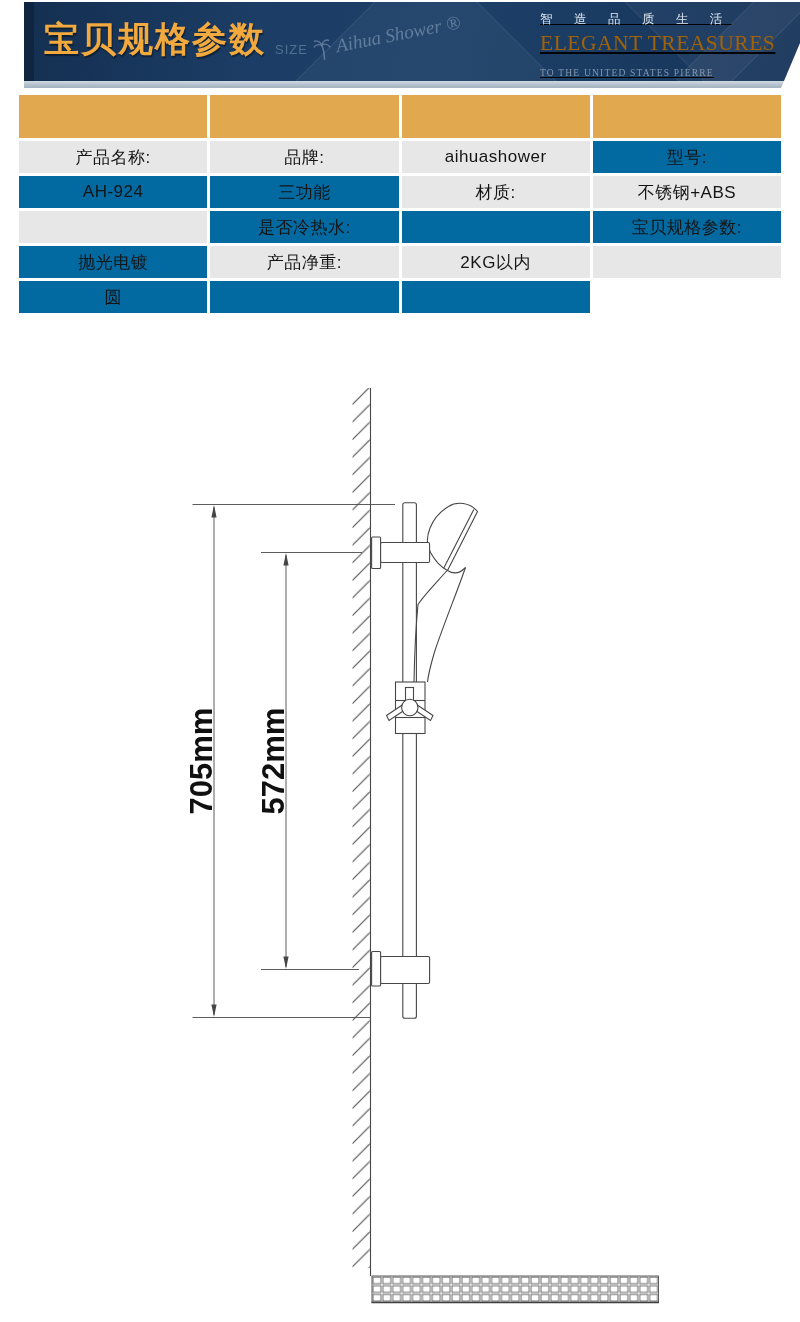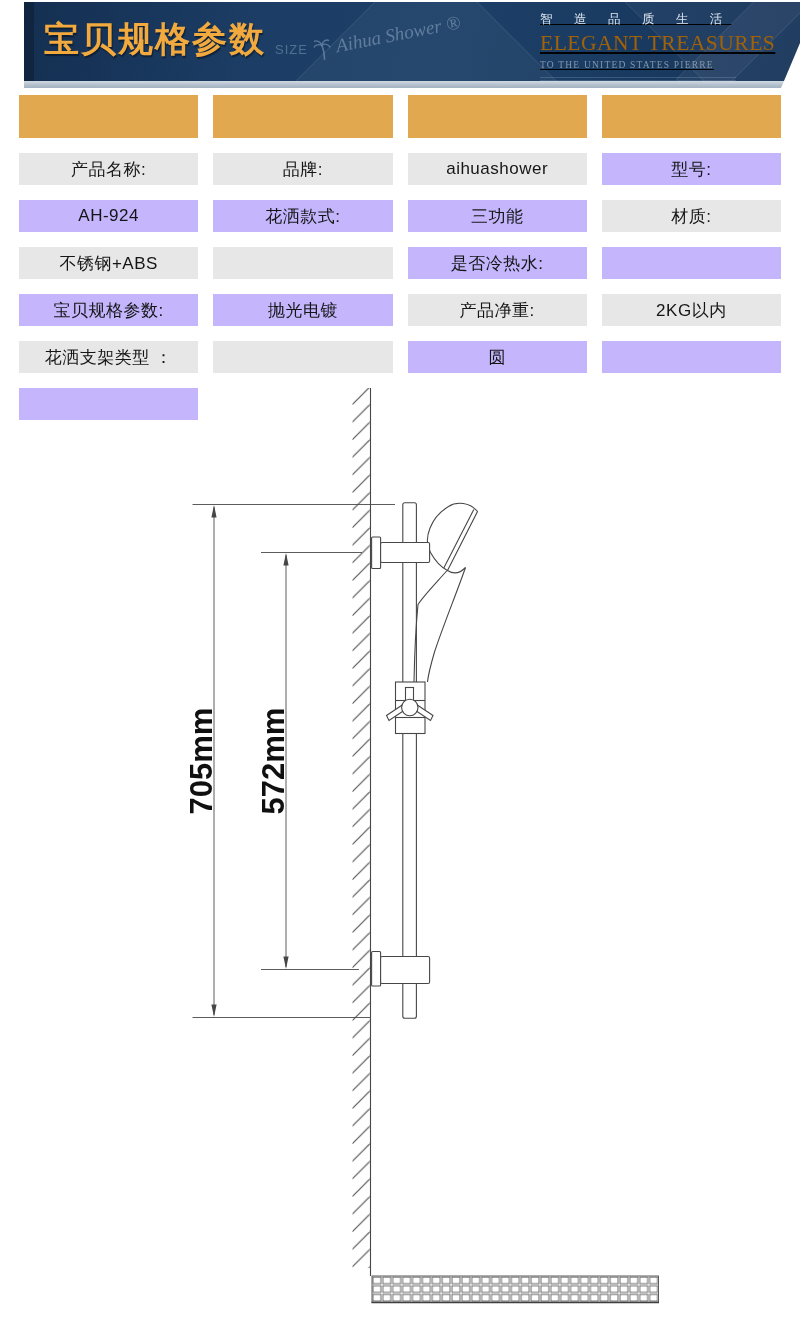--- a/index.html
+++ b/index.html
@@ -22,33 +22,33 @@
     color:#f2a93e;letter-spacing:2px;text-shadow:1px 2px 1px rgba(0,0,0,0.4);}
   .hd-size{position:absolute;left:275px;top:42px;font-size:13px;color:#50708f;letter-spacing:1px;}
   .hd-logo{position:absolute;left:312px;top:22px;width:175px;transform:rotate(-11deg);
     color:rgba(185,205,225,0.4);font-family:"Liberation Serif",serif;font-style:italic;
     font-size:19px;white-space:nowrap;}
   .hd-logo svg{vertical-align:-6px;margin-right:3px;}
   .slogan{position:absolute;left:540px;top:11px;text-decoration:underline;}
   .slogan-cn{font-size:12.5px;color:#dce6f0;letter-spacing:9px;white-space:nowrap;}
   .slogan-en{margin-top:3px;font-size:21.5px;color:#a16207;font-family:"Liberation Serif",serif;
     letter-spacing:0.5px;white-space:nowrap;}
-  .slogan-sub{margin-top:4px;font-size:9.5px;color:#8496a9;font-family:"Liberation Serif",serif;
+  .slogan-sub{margin-top:12px;font-size:9.5px;color:#8496a9;font-family:"Liberation Serif",serif;
     letter-spacing:1.2px;white-space:nowrap;}
   .fineprint{margin-top:7px;width:196px;height:15px;opacity:0.5;
     background:repeating-linear-gradient(180deg,rgba(150,172,196,0.55) 0 1px,transparent 1px 3px);}
 
   
   .spec-grid{position:absolute;left:19px;top:95px;width:762px;display:grid;
-    grid-template-columns:repeat(4,1fr);grid-template-rows:43px repeat(6,32px);gap:15px;}
+    grid-template-columns:repeat(4,1fr);grid-template-rows:43px repeat(6,32px);gap:3px;}
   .cell{display:flex;align-items:center;justify-content:center;font-size:17px;
     color:#151515;font-weight:500;letter-spacing:0.5px;white-space:nowrap;}
   .gold{background:#e2a850;}
   .lt{background:#e7e7e7;}
-  .dk{background:#c4b5fd;}
+  .dk{background:#0369a1;}
 
   
   .drawing{position:absolute;left:0;top:380px;}
   .ln{stroke:#474747;stroke-width:1.1;fill:none;}
   .fw{fill:#ffffff;stroke:#474747;stroke-width:1.1;}
   .dim{stroke:#4a4a4a;stroke-width:0.9;fill:none;}
   .arr{fill:#464646;stroke:none;}
   .dimtxt{font-family:"Liberation Sans",sans-serif;font-size:31px;font-weight:bold;fill:#101010;}
 </style>
 </head>
@@ -86,35 +86,33 @@
     <div class="cell gold"></div>
     <div class="cell gold"></div>
     <div class="cell gold"></div>
 
     <div class="cell lt">产品名称:</div>
     <div class="cell lt">品牌:</div>
     <div class="cell lt">aihuashower</div>
 
     <div class="cell dk">型号:</div>
     <div class="cell dk">AH-924</div>
-    <div class="cell dk">花洒款式:</div>
     <div class="cell dk">三功能</div>
 
     <div class="cell lt">材质:</div>
     <div class="cell lt">不锈钢+ABS</div>
     <div class="cell lt"></div>
 
     <div class="cell dk">是否冷热水:</div>
     <div class="cell dk"></div>
     <div class="cell dk">宝贝规格参数:</div>
     <div class="cell dk">抛光电镀</div>
 
     <div class="cell lt">产品净重:</div>
     <div class="cell lt">2KG以内</div>
-    <div class="cell lt">花洒支架类型 ：</div>
     <div class="cell lt"></div>
 
     <div class="cell dk">圆</div>
     <div class="cell dk"></div>
     <div class="cell dk"></div>
   </div>
 
   <svg class="drawing" width="800" height="942" viewBox="0 380 800 942">
     <defs>
       <pattern id="hatch" patternUnits="userSpaceOnUse" width="17.6" height="17.6">

